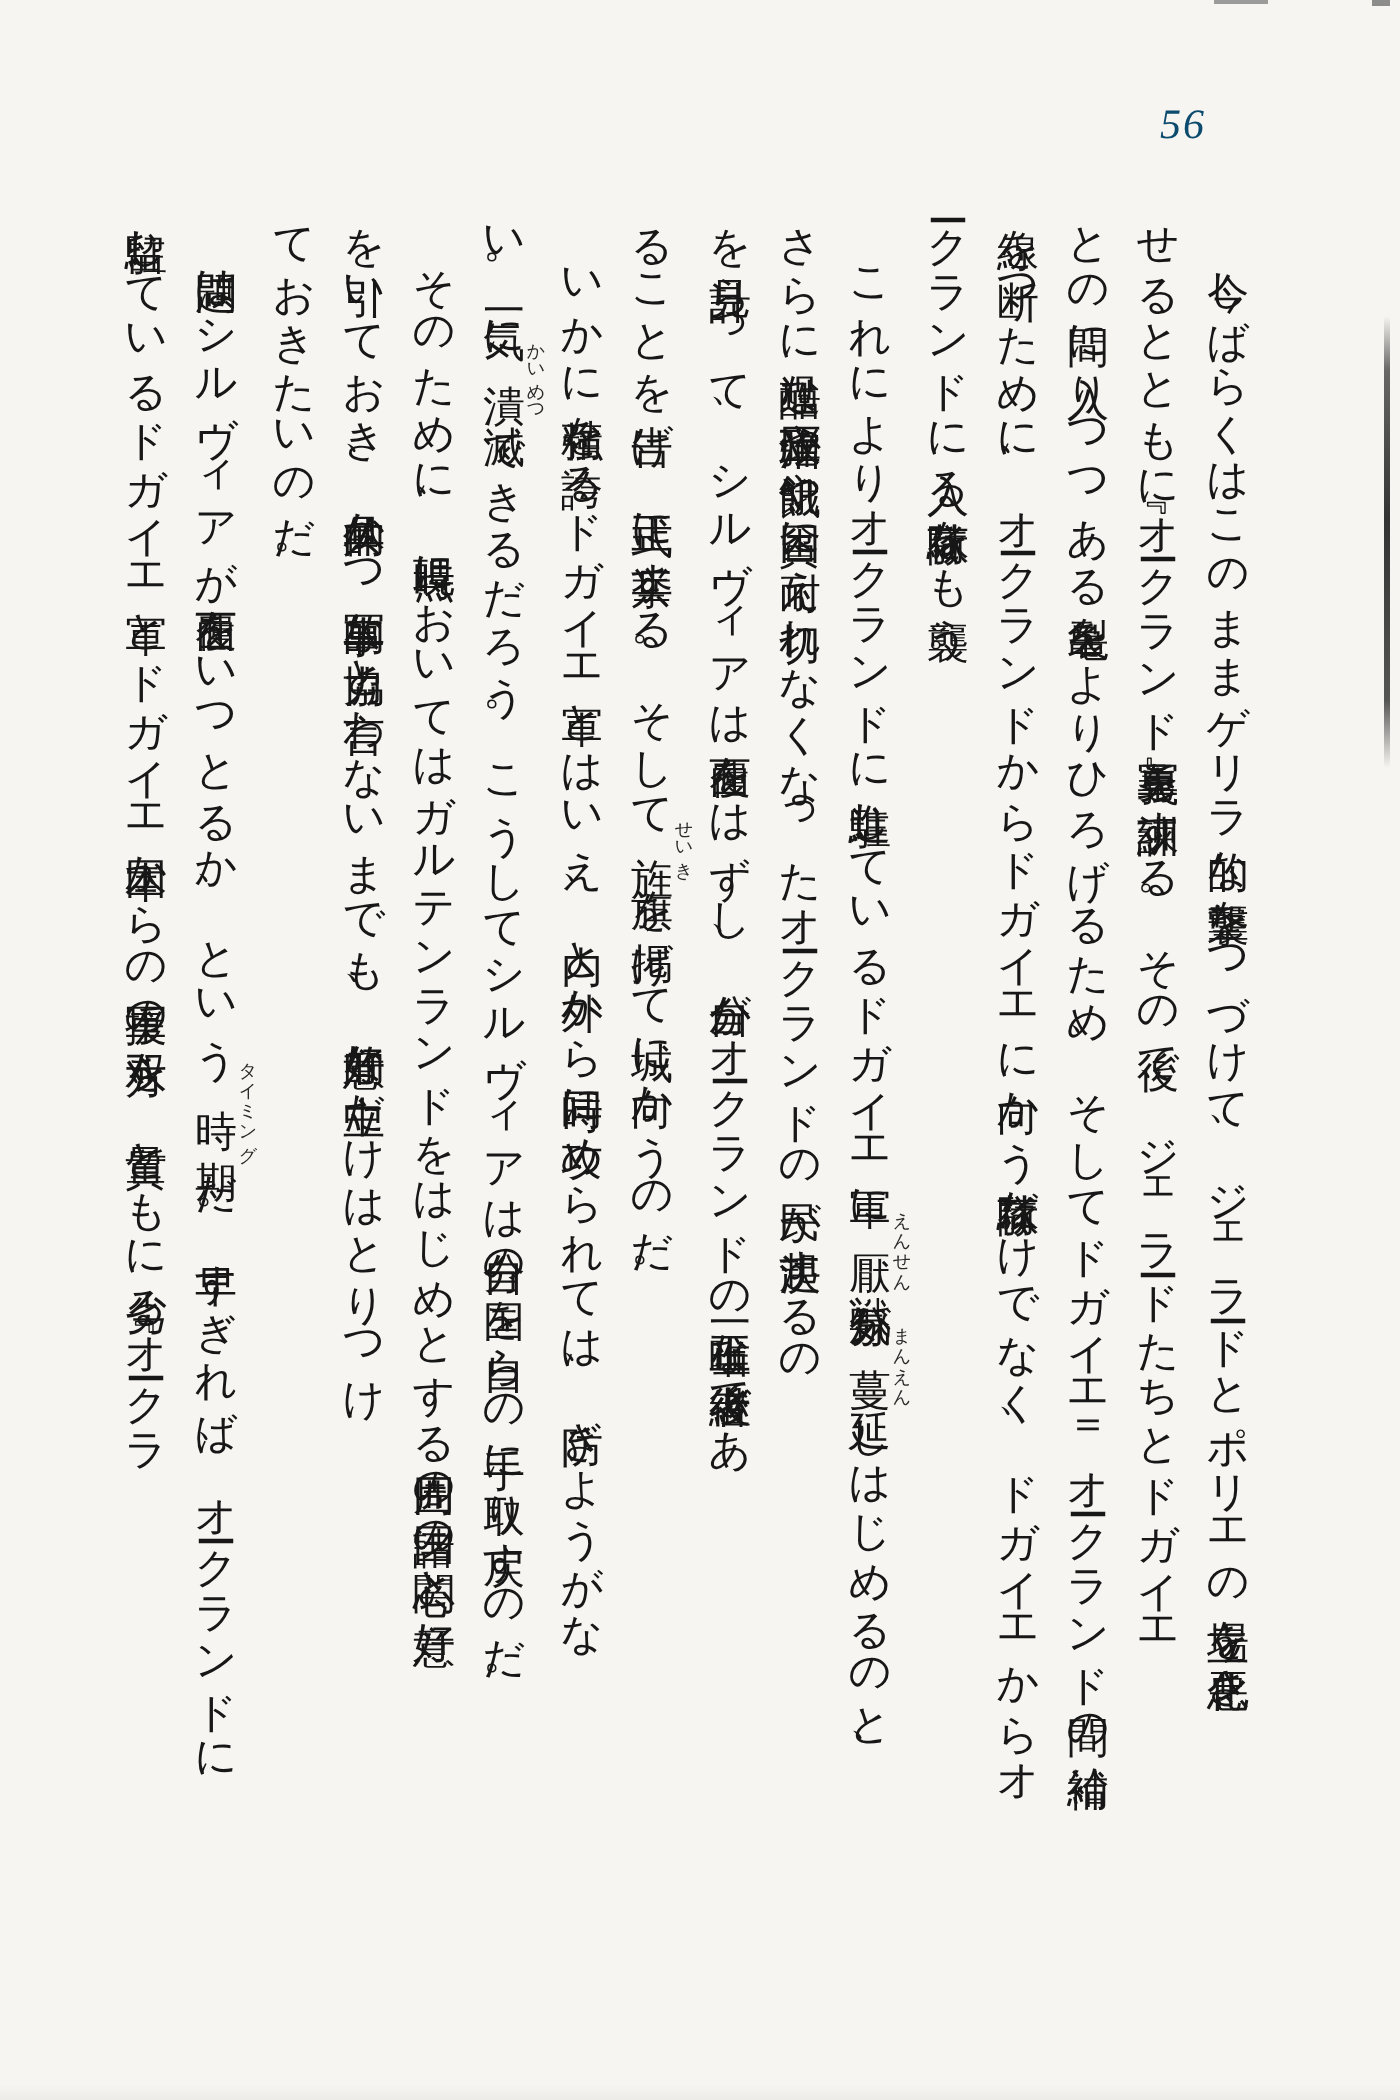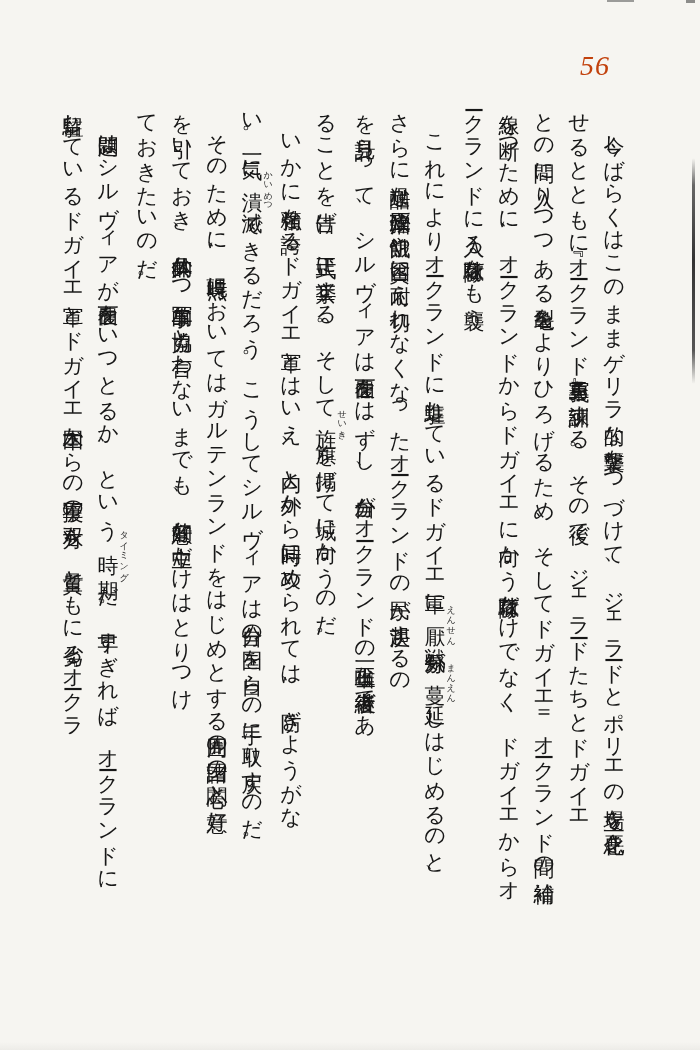--- a/index.html
+++ b/index.html
@@ -14,23 +14,23 @@
     background: #f6f5f1;
     font-family: "Liberation Serif", "DejaVu Serif", serif;
   }
   
   .page-number {
     position: absolute;
     top: 50px;
     left: 580px;
     font-family: "Liberation Serif", "DejaVu Serif", serif;
     font-style: italic;
-    font-size: 28px;
+    font-size: 21px;
     letter-spacing: 1px;
-    color: #c2410c;
+    color: #0c4a6e;
   }
   
   .body-text {
     position: absolute;
     top: 99px;
     right: 69px;
     height: 872px;
     width: 562px;
     writing-mode: vertical-rl;
     text-orientation: mixed;

